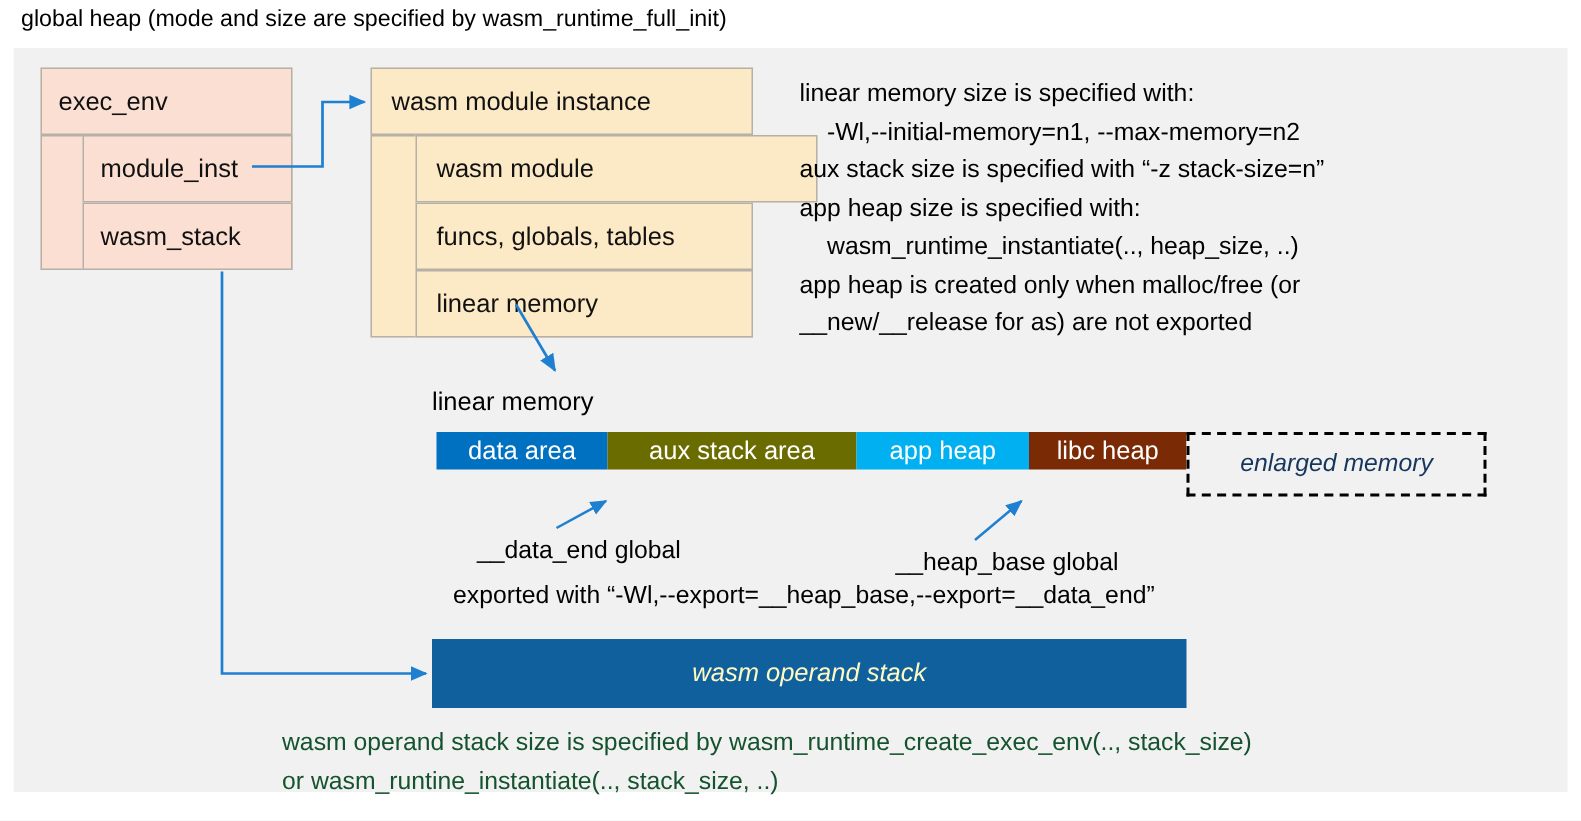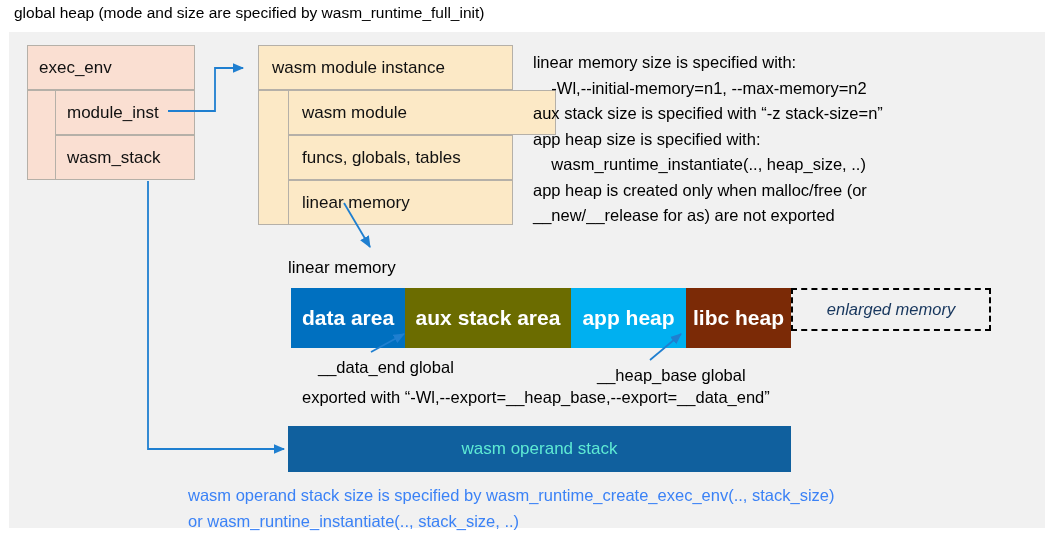--- a/index.html
+++ b/index.html
@@ -38,21 +38,21 @@
   .exec-hdr{position:absolute;left:0;top:0;width:168px;height:45px;
     background:#fadfd2;padding-left:11px;}
   .exec-rail{position:absolute;left:0;top:45px;width:168px;height:90px;
     background:#fadfd2;border:1px solid #b5b0a8;box-sizing:border-box;}
   .exec-sub{position:absolute;left:28px;top:45px;width:140px;height:45px;
     background:#fadfd2;padding-left:11px;}
   .exec-sub2{position:absolute;left:28px;top:90px;width:140px;height:45px;
     background:#fadfd2;padding-left:11px;}
 
   
-  .wmi{left:258px;top:45px;width:255px;height:180px;}
+  .wmi{left:247px;top:45px;width:255px;height:180px;}
   .wmi-hdr{position:absolute;left:0;top:0;width:255px;height:45px;
     background:#fce9c6;padding-left:13px;}
   .wmi-rail{position:absolute;left:0;top:45px;width:255px;height:135px;
     background:#fce9c6;border:1px solid #b5b0a8;box-sizing:border-box;}
   .wmi-r1{position:absolute;left:30px;top:45px;width:268px;height:45px;
     background:#fce9c6;padding-left:13px;}
   .wmi-r2{position:absolute;left:30px;top:90px;width:225px;height:45px;
     background:#fce9c6;padding-left:13px;}
   .wmi-r3{position:absolute;left:30px;top:135px;width:225px;height:45px;
     background:#fce9c6;padding-left:13px;}
@@ -63,47 +63,47 @@
     font-size:16.5px;line-height:25.5px;color:#000;white-space:pre;
   }
 
   
   .lm-label{
     position:absolute;left:288px;top:258px;
     font-size:17px;color:#000;
   }
   .lm-bar{position:absolute;left:291px;top:288px;height:43px;display:flex;}
   .seg{
-    box-sizing:border-box;height:60px;
+    box-sizing:border-box;height:25px;
     display:flex;align-items:center;justify-content:center;
-    font-size:21px;color:#ffffff;white-space:nowrap;font-weight:bold;
+    font-size:17px;color:#ffffff;white-space:nowrap;
   }
   .seg-enlarged{
     box-sizing:border-box;height:43px;
     display:flex;align-items:center;justify-content:center;
     font-size:16.5px;color:#17365d;white-space:nowrap;
     background:#f1f1f1;border:2.5px dashed #000000;font-style:italic;
   }
 
   
   .ann{position:absolute;font-size:16.5px;color:#000;white-space:nowrap;}
   .ann-data-end{left:318px;top:358px;}
   .ann-heap-base{left:597px;top:366px;}
   .ann-export{left:302px;top:388px;}
 
   
   .opstack{
     position:absolute;left:288px;top:426px;width:503px;height:46px;
     background:#10609e;
     display:flex;align-items:center;justify-content:center;
-    font-size:17px;color:#5eead4;white-space:nowrap;
+    font-size:17px;color:#fef9c3;white-space:nowrap;font-style:italic;
   }
   .note-bottom{
     position:absolute;left:188px;top:482px;width:840px;
-    font-size:16.5px;line-height:26px;color:#3b82f6;white-space:pre;
+    font-size:16.5px;line-height:26px;color:#14532d;white-space:pre;
   }
 
   svg.overlay{position:absolute;left:0;top:0;width:1054px;height:547px;
     pointer-events:none;}
 </style>
 </head>
 <body>
 
 <div id="root">
 

